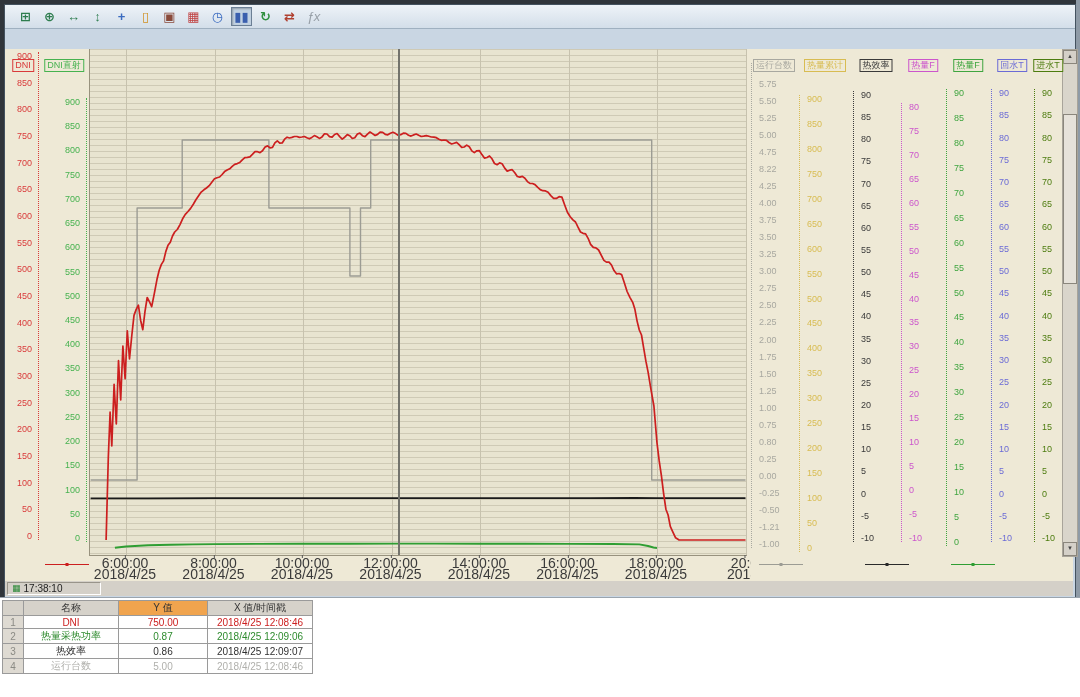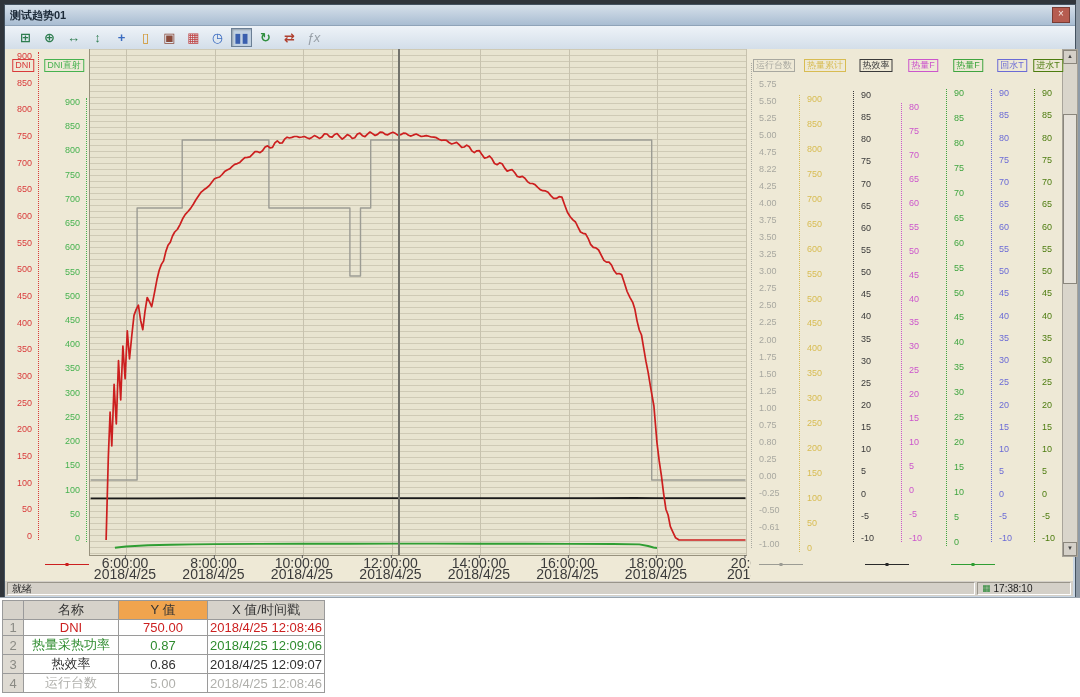--- a/index.html
+++ b/index.html
@@ -49,43 +49,39 @@
         font-size:6px;text-align:center;line-height:11px;color:#444;}
   .sb-thumb{position:absolute;left:0;top:64px;width:12px;height:168px;background:#e6e2da;border:1px solid #8a867c;}
   .statusbar{position:absolute;left:0;top:576px;width:1068px;height:15px;background:#d4d0c8;display:flex;
         gap:2px;padding:1px 2px;font-size:10px;box-sizing:border-box;}
   .st-cell{border:1px solid;border-color:#98948a #ffffff #ffffff #98948a;padding:0 4px;line-height:11px;color:#222;}
   .st-ready{flex:1;}
   .st-time{width:84px;display:flex;align-items:center;gap:3px;}
   .st-icon{color:#2e8b3a;font-size:9px;line-height:9px;}
   .bottom-strip{position:absolute;left:0;top:597px;width:1080px;height:100px;background:#ffffff;
         border-top:1px solid #9aa4ae;}
-  table.dtable{position:absolute;left:2px;top:2px;border-collapse:collapse;font-size:13px;
+  table.dtable{position:absolute;left:2px;top:2px;border-collapse:collapse;font-size:10px;
         font-family:"Liberation Sans","DejaVu Sans",sans-serif;}
   .dtable th,.dtable td{border:1px solid #9a9a9a;height:12px;padding:0 2px;text-align:center;
         font-weight:normal;white-space:nowrap;}
   .dtable th{background:#d6d2ca;color:#333;}
   .dtable th.yhead{background:#f0a44e;}
   .dtable td.rownum{background:#dedad2;color:#8a8a84;width:16px;}
   .dtable .c-name{width:90px;} .dtable .c-y{width:84px;} .dtable .c-x{width:100px;}
   .logo{position:absolute;right:16px;top:48px;font-style:italic;white-space:nowrap;}
   .logo-csp{font-size:37px;font-weight:900;color:#e8391b;letter-spacing:-1px;}
   .logo-plaza{font-size:33px;color:#2a62c0;font-weight:500;letter-spacing:1px;}
 </style>
 </head>
 <body>
 
 <div class="screen">
   <div class="right-edge"></div>
 
   <div class="window">
-    <div class="titlebar">
-      <span class="title">测试趋势01</span>
-      <span class="close-btn">×</span>
-    </div>
 
     <div class="toolbar">
         <div class="tbtn" style="color: rgb(46, 125, 79);">⊞</div>
         <div class="tbtn" style="color: rgb(46, 125, 79);">⊕</div>
         <div class="tbtn" style="color: rgb(46, 125, 79);">↔</div>
         <div class="tbtn" style="color: rgb(46, 125, 79);">↕</div>
         <div class="tbtn" style="color: rgb(58, 107, 192);">+</div>
         <div class="tbtn" style="color: rgb(208, 144, 32);">▯</div>
         <div class="tbtn" style="color: rgb(138, 74, 58);">▣</div>
         <div class="tbtn" style="color: rgb(192, 64, 64);">▦</div>
@@ -232,21 +228,21 @@
             <div>1.75</div>
             <div>1.50</div>
             <div>1.25</div>
             <div>1.00</div>
             <div>0.75</div>
             <div>0.80</div>
             <div>0.25</div>
             <div>0.00</div>
             <div>-0.25</div>
             <div>-0.50</div>
-            <div>-0.61</div>
+            <div>-1.21</div>
             <div>-1.00</div>
           </div>
         </div>
         <div class="axis-col" style="left: 794px; width: 52px; color: rgb(216, 188, 82);">
           <div class="axis-box">热量累计</div>
           <div class="ticks tl-left" style="top: 46px; height: 457px;">
             <div>900</div>
             <div>850</div>
             <div>800</div>
             <div>750</div>
@@ -405,21 +401,20 @@
           <div class="lm-line"></div>
           <div class="lm-dot"></div>
         </div>
         <div class="legend-marker" style="left: 946px; color: rgb(47, 158, 51);">
           <div class="lm-line"></div>
           <div class="lm-dot"></div>
         </div>
       </div>
 
     <div class="statusbar">
-      <div class="st-cell st-ready">就绪</div>
       <div class="st-cell st-time">
         <span class="st-icon">▦</span>
         <span>17:38:10</span>
       </div>
     </div>
   </div>
 
   <div class="bottom-strip">
     <table class="dtable">
       <thead>

